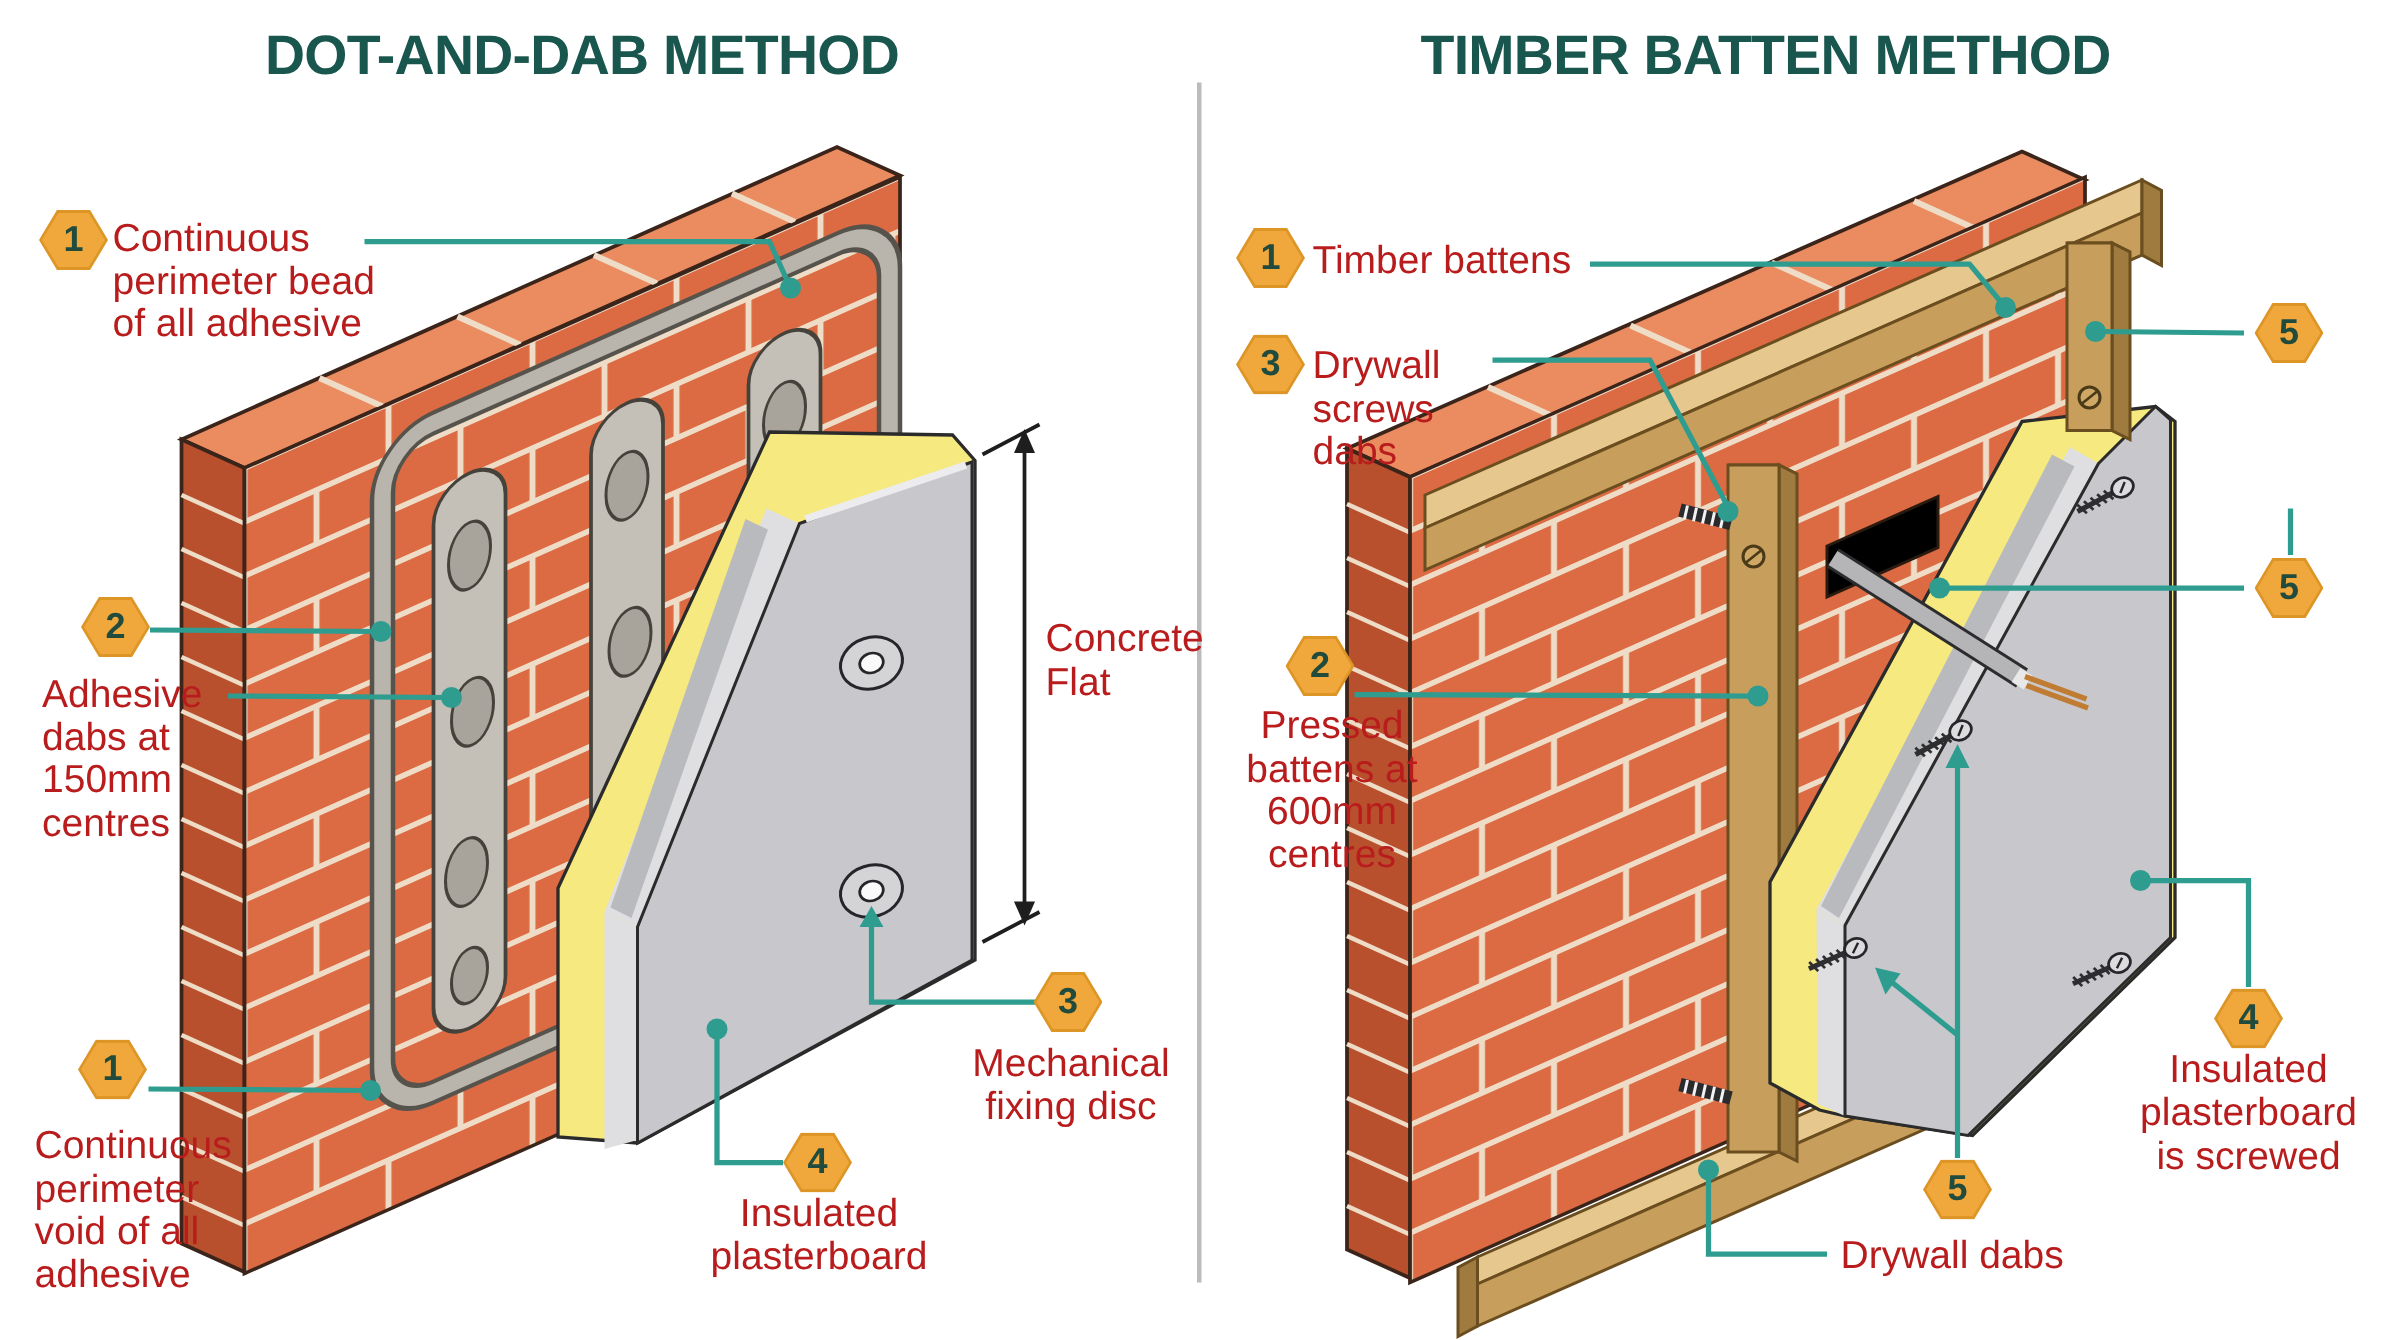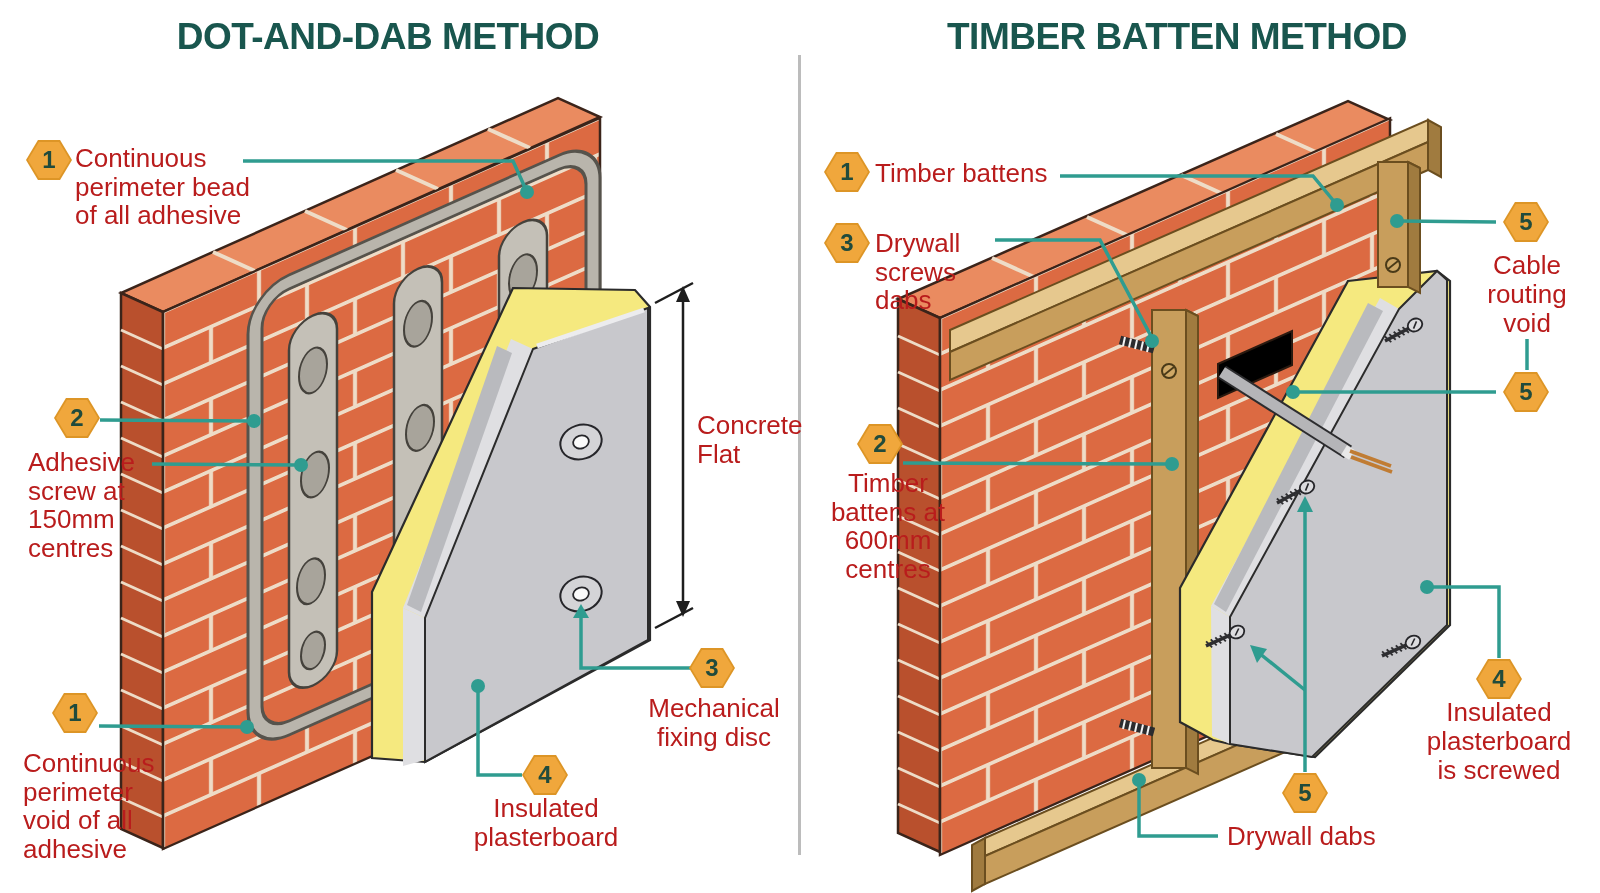--- a/index.html
+++ b/index.html
@@ -289,21 +289,21 @@
     <div>of all adhesive</div>
   </div>
 
   <div class="badge" style="left:77px;top:418px">
       <div class="in">
         <span>2</span>
       </div>
     </div>
   <div class="lbl" style="left:28px;top:448px">
     <div>Adhesive</div>
-    <div>screw at</div>
+    <div>dabs at</div>
     <div>150mm</div>
     <div>centres</div>
   </div>
 
   <div class="badge" style="left:75px;top:713px">
       <div class="in">
         <span>1</span>
       </div>
     </div>
   <div class="lbl" style="left:23px;top:749px">
@@ -357,36 +357,31 @@
     <div>screws</div>
     <div>dabs</div>
   </div>
 
   <div class="badge" style="left:880px;top:444px">
       <div class="in">
         <span>2</span>
       </div>
     </div>
   <div class="lbl center" style="left:888px;top:469px">
-    <div>Timber</div>
+    <div>Pressed</div>
     <div>battens at</div>
     <div>600mm</div>
     <div>centres</div>
   </div>
 
   <div class="badge" style="left:1526px;top:222px">
       <div class="in">
         <span>5</span>
       </div>
     </div>
-  <div class="lbl center" style="left:1527px;top:251px;line-height:29px">
-    <div>Cable</div>
-    <div>routing</div>
-    <div>void</div>
-  </div>
   <div class="badge" style="left:1526px;top:392px">
       <div class="in">
         <span>5</span>
       </div>
     </div>
 
   <div class="badge" style="left:1499px;top:679px">
       <div class="in">
         <span>4</span>
       </div>

